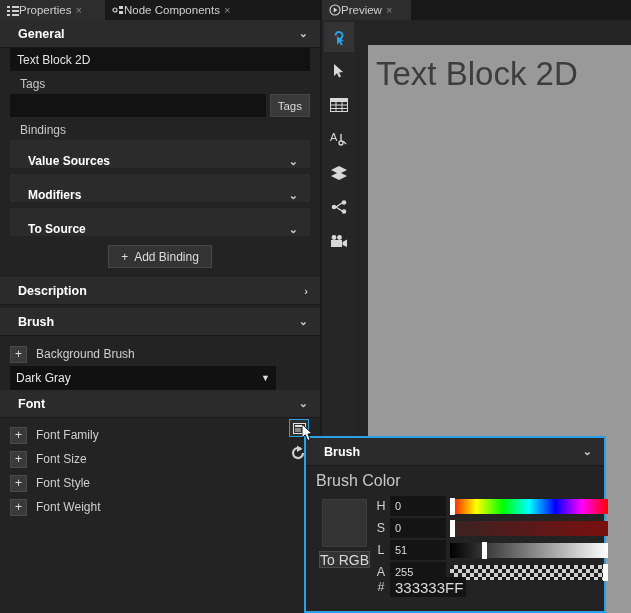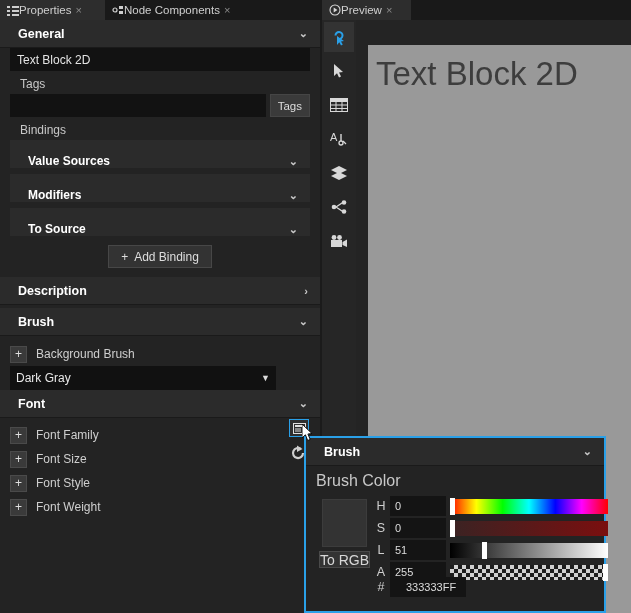--- a/index.html
+++ b/index.html
@@ -80,22 +80,22 @@
   .torgb { position: absolute; left: 13px; top: 113px; width: 51px; height: 17px;
            background: #333333; border: 1px solid #4a4a4a; color: #d8d8d8; font-size: 14px;
            display: flex; align-items: center; justify-content: center; }
   .crow { position: absolute; left: 66px; height: 20px; display: flex; align-items: center; }
   .ckey { width: 18px; text-align: center; font-size: 12.5px; color: #cfcfcf; }
   .cval { width: 56px; height: 20px; background: #141414; color: #dcdcdc; font-size: 11px;
           display: flex; align-items: center; padding-left: 5px; }
   .grad { position: relative; width: 158px; height: 15px; margin-left: 4px; }
   .thumb { position: absolute; top: -1px; width: 5px; height: 17px; background: #ffffff; }
   .hexrow { position: absolute; left: 66px; top: 139px; display: flex; align-items: center; }
-  .hexf { width: 76px; height: 20px; background: #141414; color: #dcdcdc; font-size: 11px;
-          display: flex; align-items: center; padding-left: 16px; }
+  .hexf { width: 76px; height: 20px; background: #141414; color: #dcdcdc; font-size: 15px;
+          display: flex; align-items: center; padding-left: 5px; }
 
   .cursor { position: absolute; left: 302px; top: 424px; width: 13px; height: 19px; z-index: 50; }
 </style>
 </head>
 <body>
 
 <div id="root">
 
   <div class="tabbar">
     <div class="tab active" style="left:0; width:105px;">

